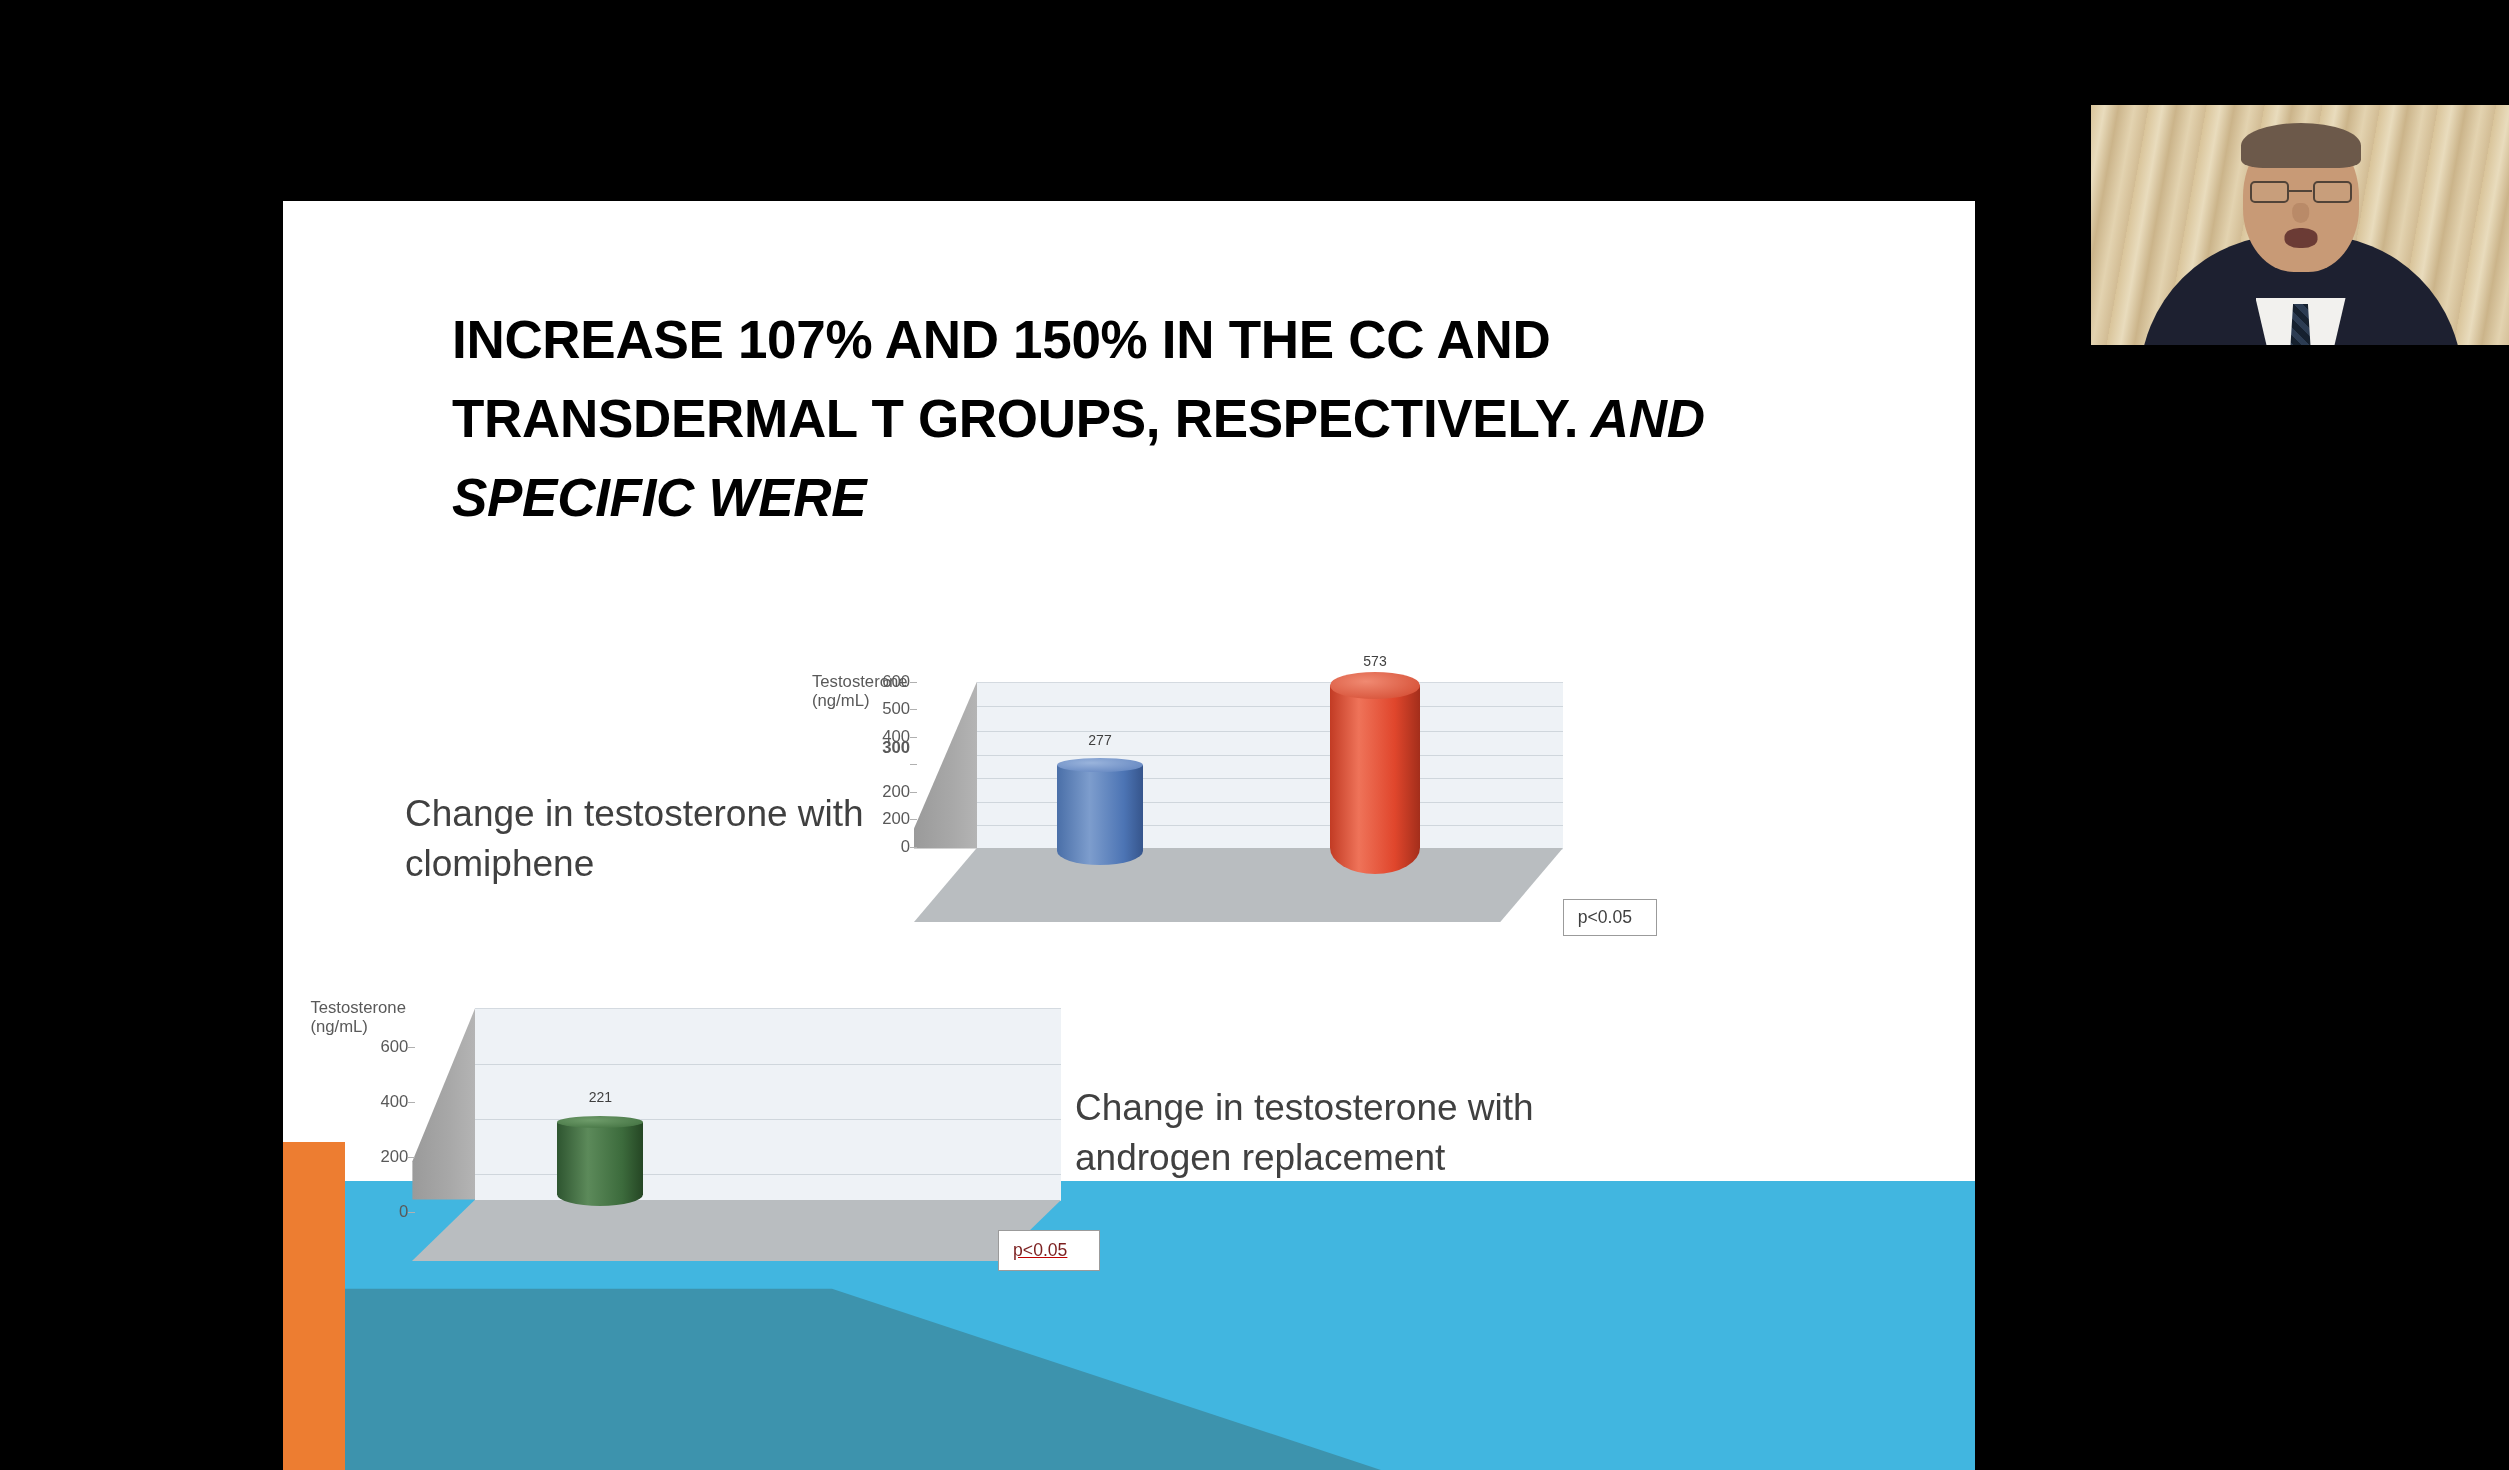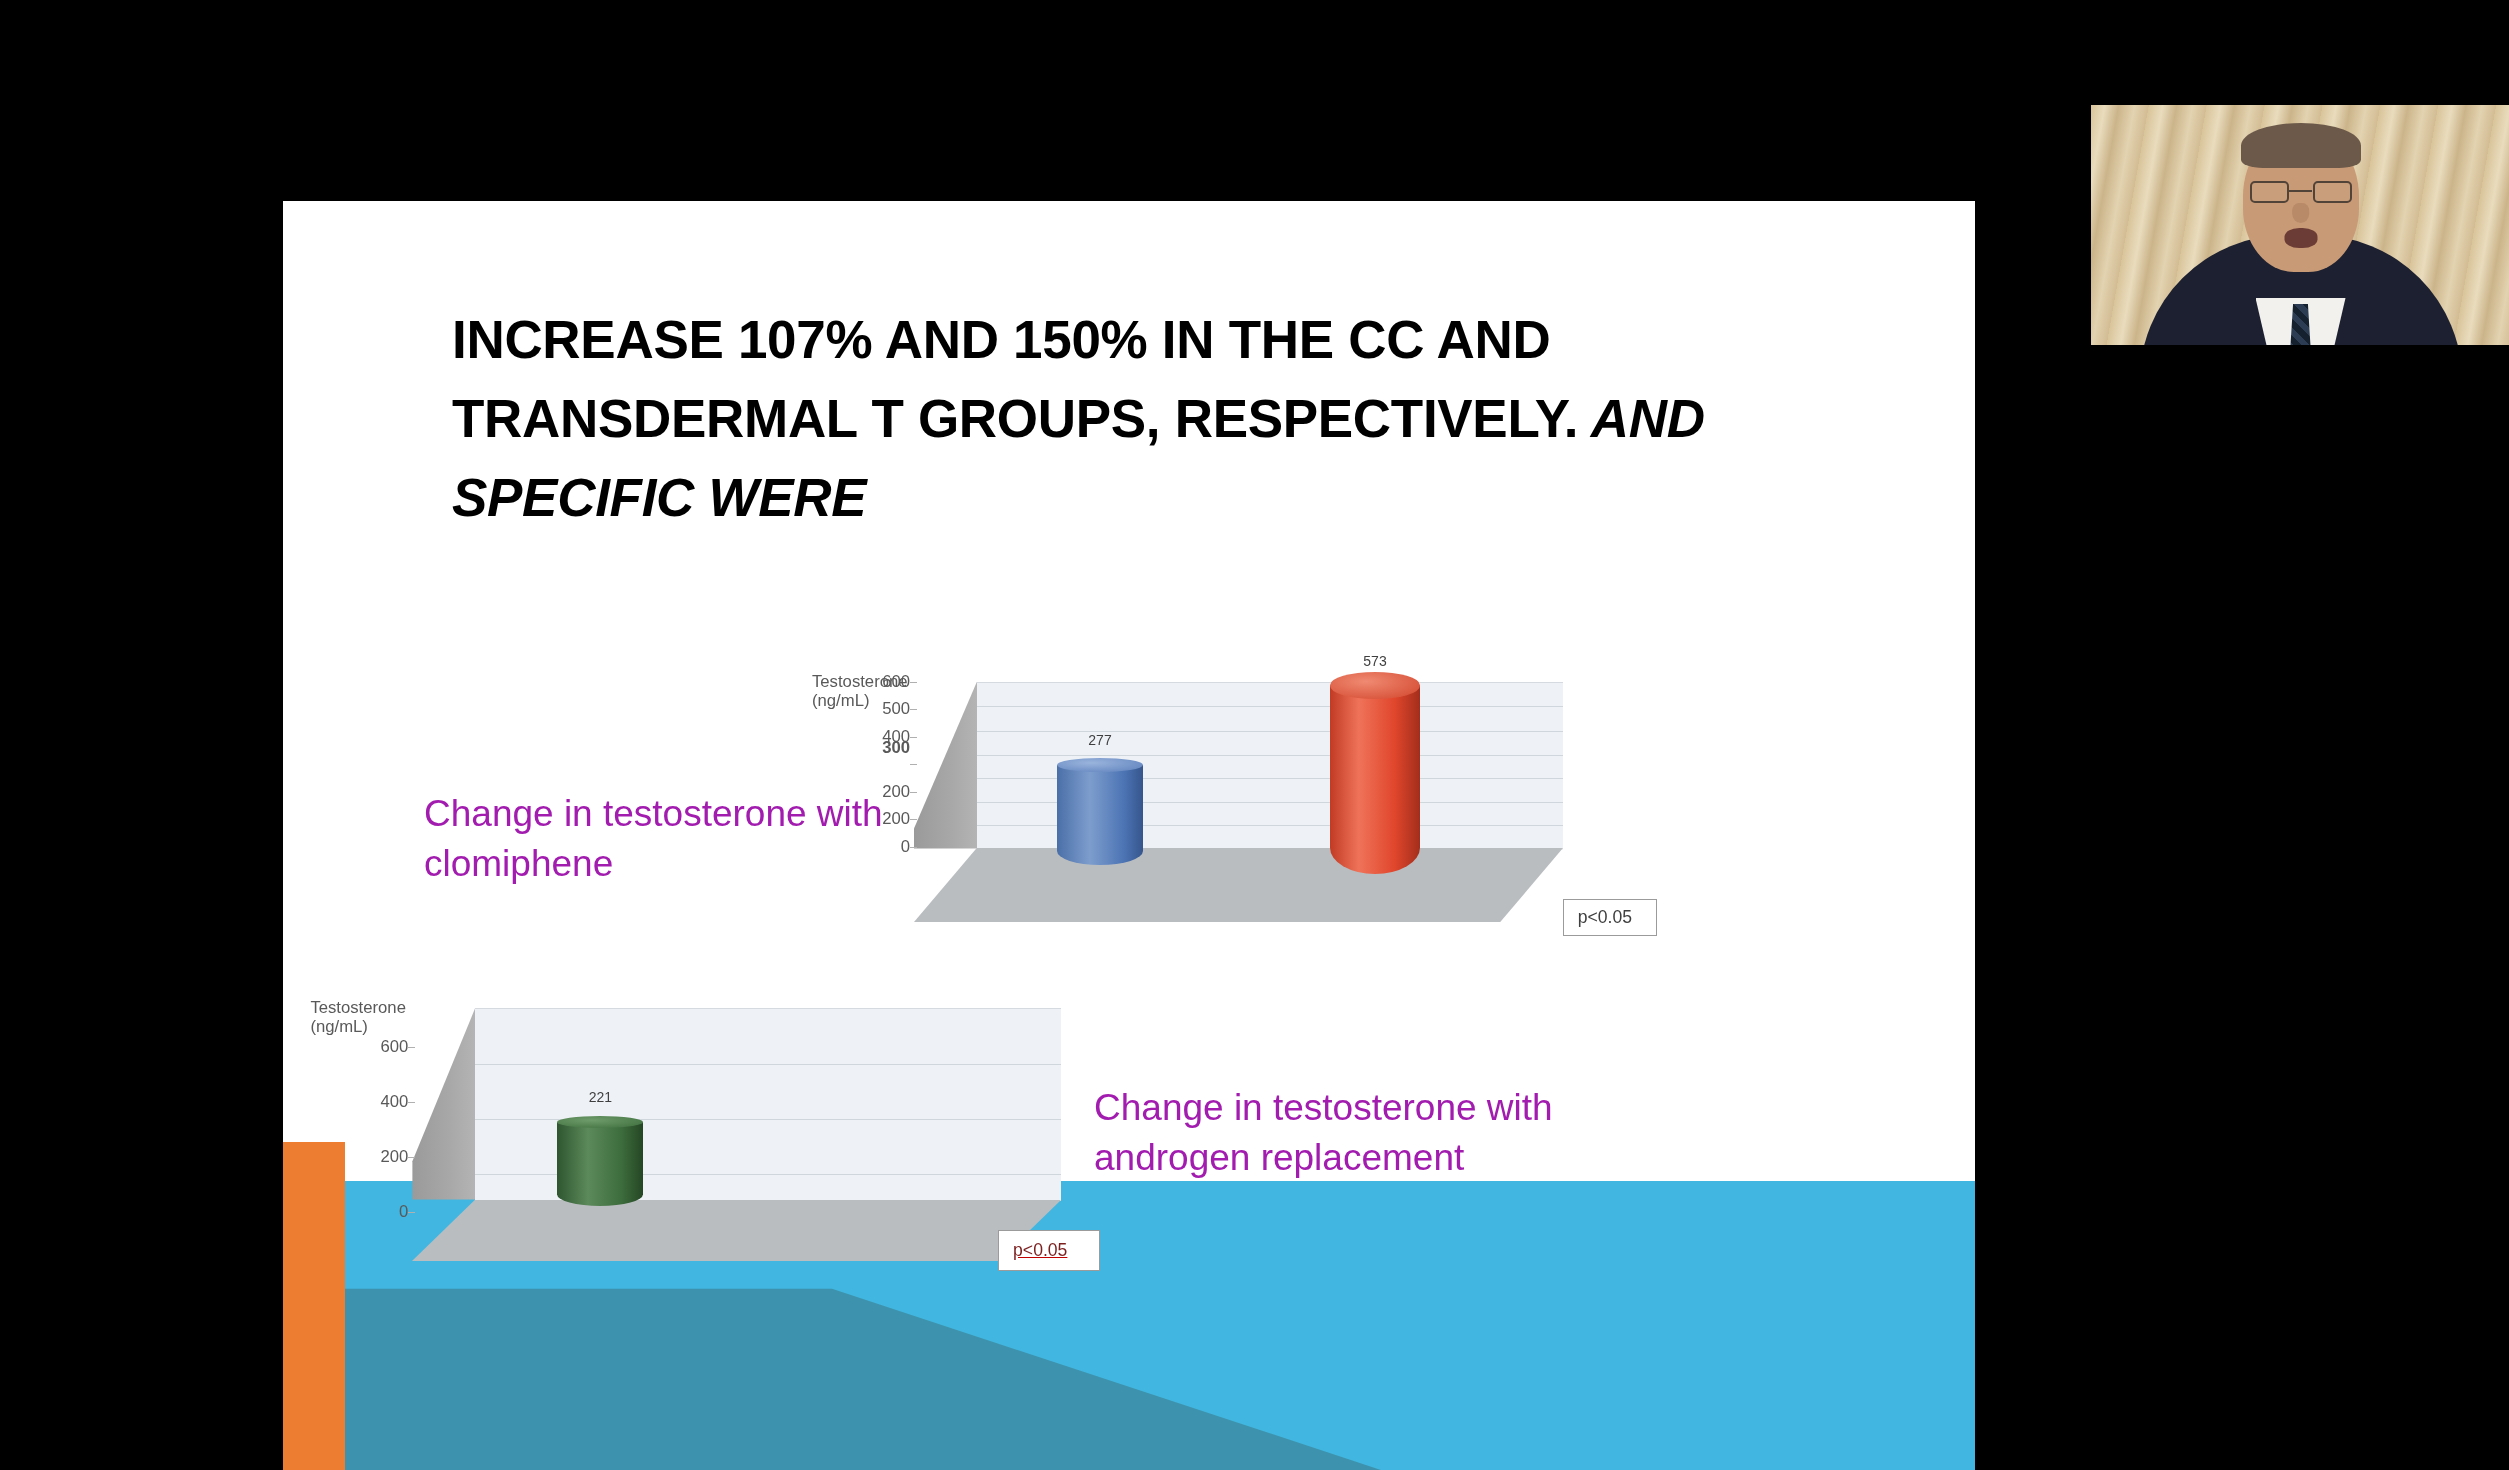--- a/index.html
+++ b/index.html
@@ -80,25 +80,24 @@
     letter-spacing: -0.3px;
   }
   #slide-title .ital {
     font-style: italic;
     text-align: center;
   }
 
   
   .caption {
     position: absolute;
-    color: #a21caf;
+    color: #404040;
     font-size: 37px;
     font-weight: normal;
     line-height: 50px;
-    margin-left: 19px;
   }
   #caption-top {
     left: 122px;
     top: 588px;
     width: 549px;
   }
   #caption-bottom {
     left: 792px;
     top: 882px;
     width: 588px;

